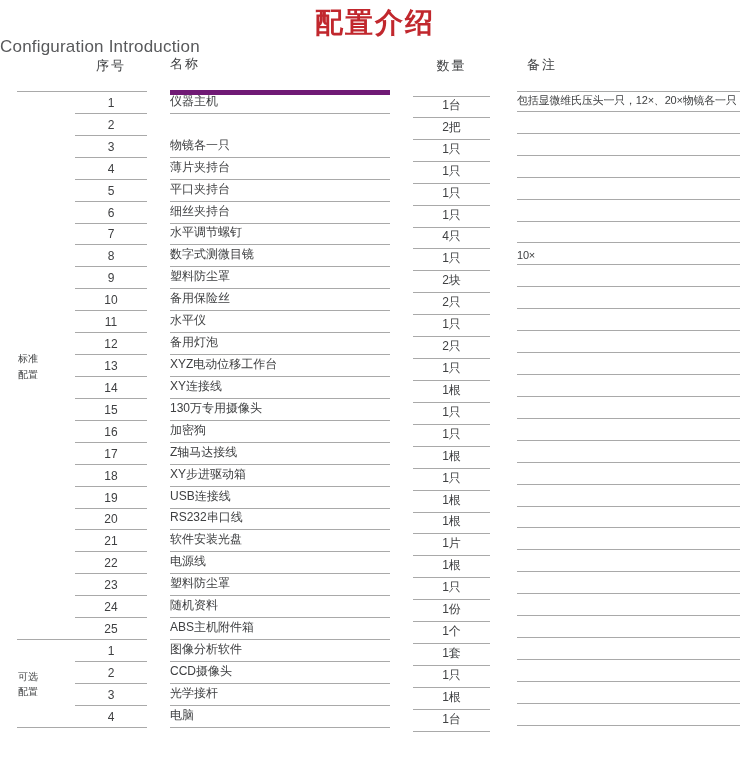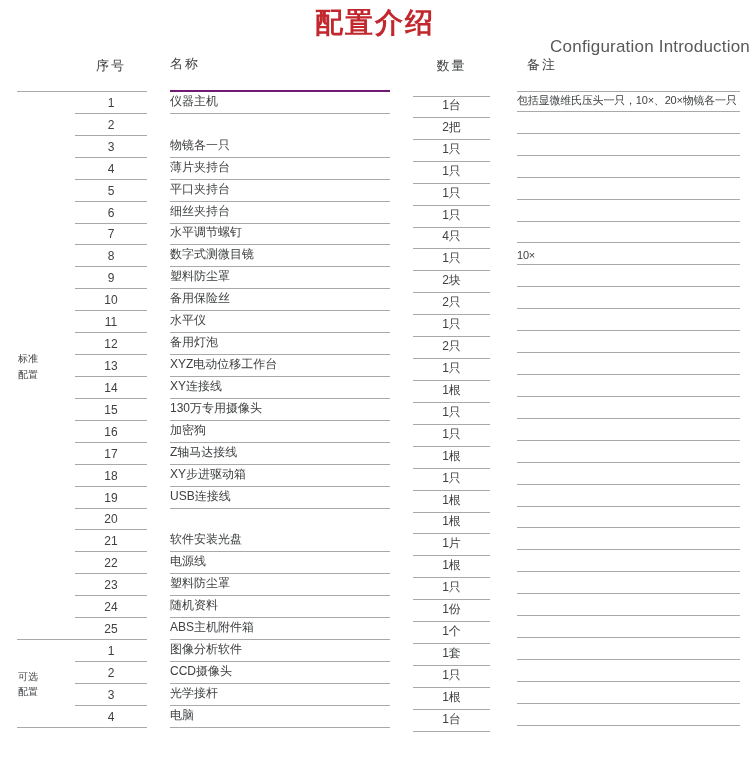--- a/index.html
+++ b/index.html
@@ -6,34 +6,34 @@
   .page {
     position:relative; width:750px; height:777px; background:#fff;
     font-family:"Liberation Sans","DejaVu Sans",sans-serif; color:#3f4042;
     overflow:hidden;
   }
   .title {
     position:absolute; top:4px; left:0; width:750px; text-align:center;
     font-size:28px; font-weight:800; letter-spacing:2px; color:#c1272d;
   }
   .subtitle {
-    position:absolute; top:37px; left:0; width:750px; text-align:right;
+    position:absolute; top:37px; left:0; width:750px; text-align:left;
     font-size:17px; font-weight:400; color:#58595b; letter-spacing:0.2px;
   }
   .table { position:absolute; top:73px; left:0; width:750px; }
 
   
   .thead { position:relative; height:19px; }
   .hcell {
     position:absolute; top:0; height:100%; box-sizing:border-box;
     display:flex; align-items:flex-end; padding-bottom:17px;
     font-size:13px; letter-spacing:2px; color:#3f4042;
   }
   .h-index { left:75px;  width:72px;  justify-content:center; }
-  .h-name  { left:170px; width:220px; border-bottom:2px solid #701a75; }
+  .h-name  { left:170px; width:220px; border-bottom:5px solid #701a75; }
   .h-qty   { left:413px; width:77px;  justify-content:center; }
   .h-qty::after {
     content:""; position:absolute; left:0; right:0; bottom:-5px;
     height:1px; background:#a9a9a9;
   }
   .h-remark{ left:517px; width:223px; border-bottom:1px solid #a9a9a9; padding-left:10px; }
 
   
   .section { position:relative; }
   .section::before {
@@ -77,21 +77,21 @@
       <div class="hcell h-qty">数量</div>
       <div class="hcell h-remark">备注</div>
     </div>
     <div id="sections">
         <div class="section">
           <div class="section-label">标准配置</div>
           <div class="row">
             <div class="cell cell-index">1</div>
             <div class="cell cell-name">仪器主机</div>
             <div class="cell cell-qty">1台</div>
-            <div class="cell cell-remark">包括显微维氏压头一只，10×、20×物镜各一只</div>
+            <div class="cell cell-remark">包括显微维氏压头一只，12×、20×物镜各一只</div>
           </div>
           <div class="row">
             <div class="cell cell-index">2</div>
             <div class="cell cell-qty">2把</div>
             <div class="cell cell-remark"></div>
           </div>
           <div class="row">
             <div class="cell cell-index">3</div>
             <div class="cell cell-name">物镜各一只</div>
             <div class="cell cell-qty">1只</div>
@@ -188,20 +188,21 @@
             <div class="cell cell-remark"></div>
           </div>
           <div class="row">
             <div class="cell cell-index">19</div>
             <div class="cell cell-name">USB连接线</div>
             <div class="cell cell-qty">1根</div>
             <div class="cell cell-remark"></div>
           </div>
           <div class="row">
             <div class="cell cell-index">20</div>
+            <div class="cell cell-name">RS232串口线</div>
             <div class="cell cell-qty">1根</div>
             <div class="cell cell-remark"></div>
           </div>
           <div class="row">
             <div class="cell cell-index">21</div>
             <div class="cell cell-name">软件安装光盘</div>
             <div class="cell cell-qty">1片</div>
             <div class="cell cell-remark"></div>
           </div>
           <div class="row">

